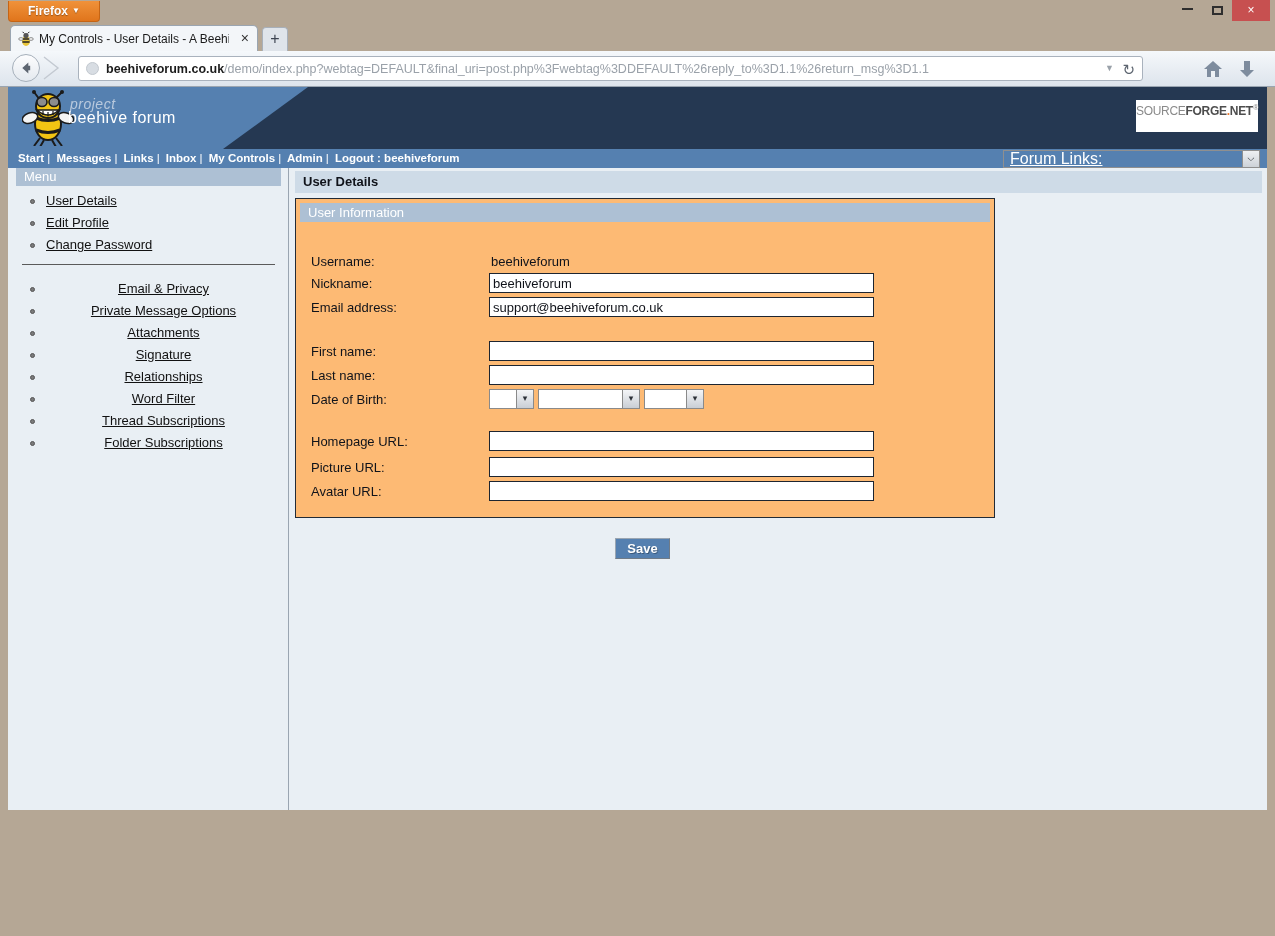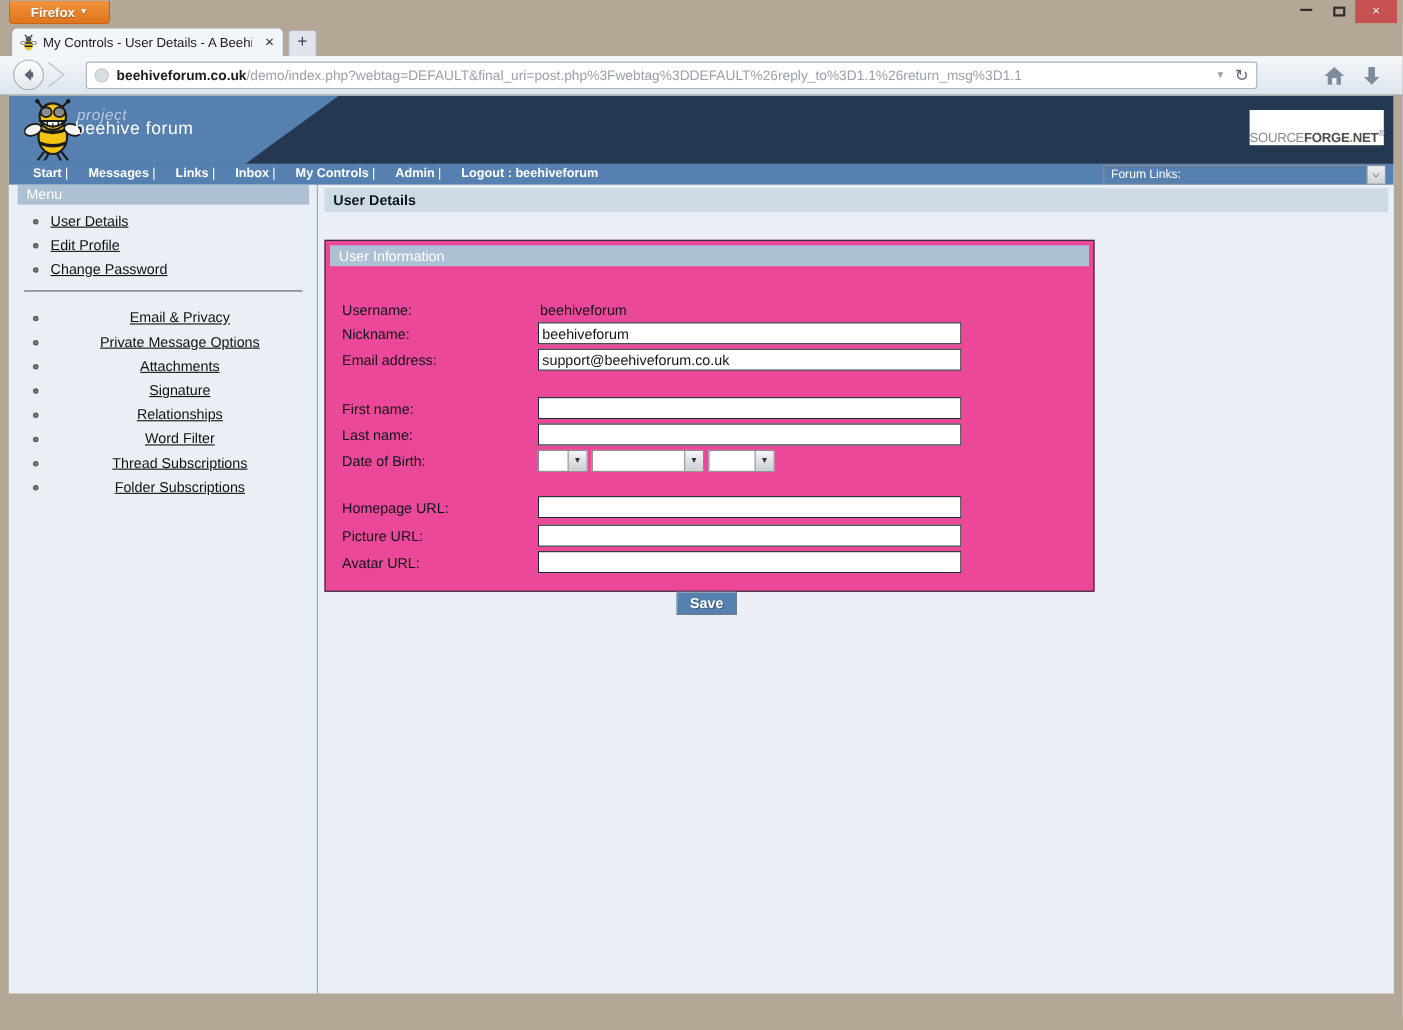--- a/index.html
+++ b/index.html
@@ -169,21 +169,21 @@
     width: 22px; height: 20px; cursor: pointer;
   }
   #nav-download {
     position: absolute; left: 1238px; top: 8px;
     width: 18px; height: 20px; cursor: pointer;
   }
 
   
   #viewport {
     position: absolute; left: 8px; top: 87px;
-    width: 1259px; height: 816px;
+    width: 1259px; height: 723px;
     background: #e9eff4;
     overflow: hidden;
   }
 
   
   #site-header {
     position: absolute; left: 0; top: 0;
     width: 1259px; height: 62px;
     background: #253852;
     overflow: hidden;
@@ -206,21 +206,21 @@
   }
   #logo-name {
     position: absolute; left: 60px; top: 22px;
     font-size: 16px; color: #ffffff;
     letter-spacing: .5px;
   }
   #sf-logo {
     position: absolute; left: 1128px; top: 13px;
     width: 122px; height: 32px;
     background: #ffffff;
-    text-align: center; line-height: 44px;
+    text-align: center; line-height: 16px;
     font-size: 12px;
     letter-spacing: -.3px;
   }
   #sf-logo .s1 { color: #8a8a8a; }
   #sf-logo .s2 { color: #4d4d4d; font-weight: bold; }
   #sf-logo .s3 { color: #e8762c; font-weight: bold; }
   #sf-logo .s4 { color: #4d4d4d; font-weight: bold; }
   #sf-logo .s5 { color: #8a8a8a; font-size: 8px; vertical-align: 5px; }
 
   
@@ -230,34 +230,34 @@
     background: #5580b0;
   }
   #site-nav-links {
     position: absolute; left: 10px; top: 0;
     height: 19px; line-height: 19px;
     font-size: 11.5px; font-weight: bold;
     color: #ffffff;
     white-space: nowrap;
   }
   #site-nav-links a {
-    color: #ffffff; text-decoration: none; cursor: pointer; margin-left: 12px;
+    color: #ffffff; text-decoration: none; cursor: pointer;
   }
   #site-nav-links .sep { color: #ffffff; margin: 0 3px; font-weight: normal; }
   #forum-links-select {
     position: absolute; left: 995px; top: 1px;
     width: 257px; height: 18px;
     background: #5580b0;
     border: 1px solid #8f8f8f;
     box-sizing: border-box;
     cursor: pointer;
   }
   #forum-links-label {
     position: absolute; left: 6px; top: 0;
-    line-height: 16px; font-size: 11px; color: #ffffff;
+    line-height: 16px; font-size: 16px; color: #ffffff; text-decoration: underline;
   }
   #forum-links-arrow {
     position: absolute; right: 0; top: 0;
     width: 17px; height: 16px;
     background: linear-gradient(#eef0f2, #cdd2d8);
     border-left: 1px solid #8f8f8f;
     box-sizing: border-box;
     text-align: center; line-height: 15px;
     font-size: 9px; color: #33383f;
   }
@@ -328,23 +328,23 @@
     background: #cedbe7;
   }
   #content-title {
     position: absolute; left: 8px; top: 0;
     line-height: 22px;
     font-size: 13px; font-weight: bold; color: #10131a;
   }
 
   
   #user-info-panel {
-    position: absolute; left: 5px; top: 50px;
+    position: absolute; left: 5px; top: 30px;
     width: 700px; height: 320px;
-    background: #ec4899;
+    background: #fdba74;
     border: 1px solid #222b36;
     box-sizing: border-box;
   }
   #panel-header {
     position: absolute; left: 4px; top: 4px;
     width: 690px; height: 19px;
     background: #adc0d4;
     color: #ffffff;
     font-size: 13px; line-height: 19px;
     padding-left: 8px;

